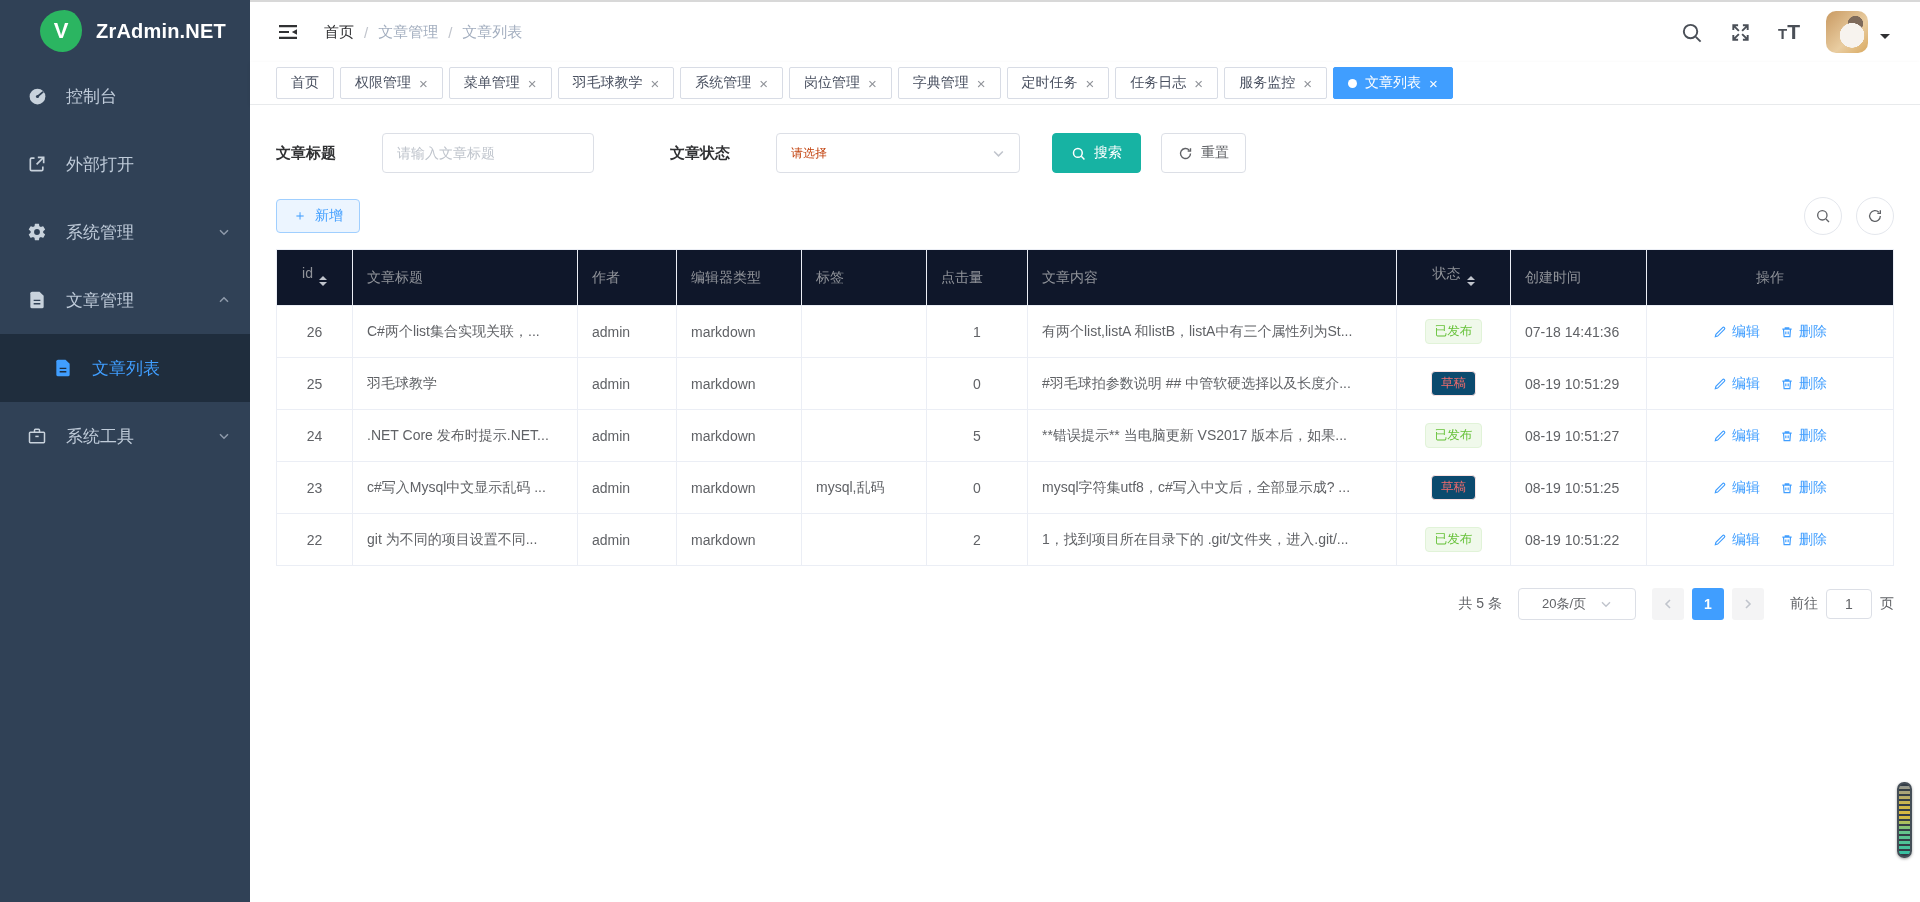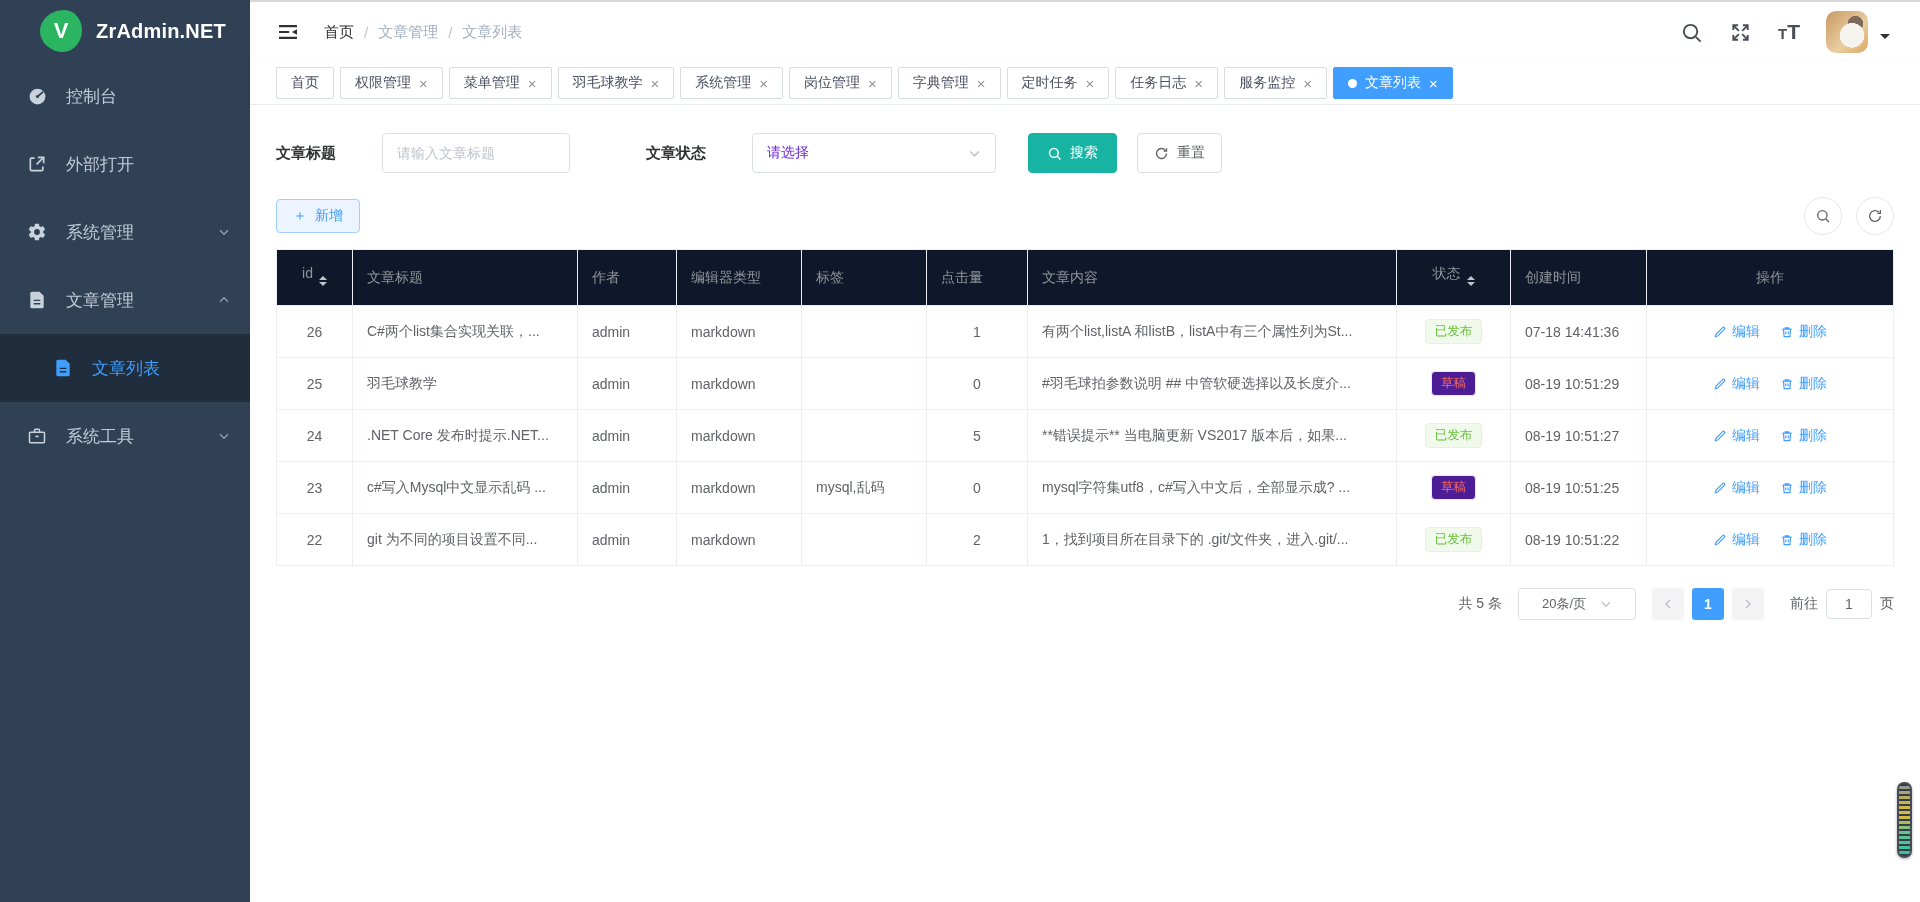--- a/index.html
+++ b/index.html
@@ -52,27 +52,27 @@
     border:1px solid #d8dce5; border-radius:2px; background:#fff; color:#495060; font-size:14px; cursor:pointer; white-space:nowrap; }
   .tab .x { color:#909399; font-size:15px; line-height:1; cursor:pointer; }
   .tab.active { background:#409eff; border-color:#409eff; color:#fff; }
   .tab.active .dot { width:9px; height:9px; border-radius:50%; background:#fff; }
   .tab.active .x { color:#fff; }
 
   .content { flex:1; padding:28px 26px 0; position:relative; background:#fff; }
 
   .filter-row { display:flex; align-items:center; }
   .f-label { font-size:15px; font-weight:bold; color:#303133; white-space:nowrap; }
-  .f-input { width:188px; height:40px; margin-left:46px; border:1px solid #dcdfe6; border-radius:4px;
+  .f-input { width:212px; height:40px; margin-left:46px; border:1px solid #dcdfe6; border-radius:4px;
     padding:0 14px; font-size:14px; color:#606266; outline:none; font-family:inherit; }
   .f-input::placeholder { color:#bfc4cc; }
   .f-label2 { margin-left:76px; }
   .f-select { width:244px; height:40px; margin-left:46px; border:1px solid #dcdfe6; border-radius:4px;
     display:flex; align-items:center; justify-content:space-between; padding:0 14px; cursor:pointer; }
-  .f-select .ph { color:#6d28d9; font-size:14px; }
+  .f-select .ph { color:#c2410c; font-size:12px; }
   .f-select .sel-chev { color:#c0c4cc; display:flex; }
   .btn { height:40px; border-radius:4px; font-size:14px; display:inline-flex; align-items:center; gap:8px; cursor:pointer; font-family:inherit; }
   .btn-search { margin-left:32px; background:#17b3a3; border:1px solid #17b3a3; color:#fff; padding:0 18px; }
   .btn-reset { margin-left:20px; background:#fff; border:1px solid #dcdfe6; color:#606266; padding:0 16px; }
 
   .toolbar-row { margin-top:24px; display:flex; align-items:center; justify-content:space-between; }
   .btn-add { height:34px; padding:0 16px; background:#ecf5ff; border:1px solid #a0cfff; color:#409eff;
     border-radius:4px; font-size:14px; display:inline-flex; align-items:center; gap:8px; cursor:pointer; font-family:inherit; }
   .tool-circles { display:flex; gap:14px; }
   .circle-btn { width:38px; height:38px; border-radius:50%; border:1px solid #e4e7ed; background:#fff;
@@ -81,21 +81,21 @@
   .grid { margin-top:14px; width:100%; border-collapse:collapse; table-layout:fixed; font-size:14px; color:#606266; }
   .grid th, .grid td { border:1px solid #ebeef5; padding:0 14px; white-space:nowrap; overflow:hidden; text-overflow:ellipsis; }
   .grid th { height:56px; color:#909399; font-weight:500; text-align:left; background:#0f172a; }
   .grid td { height:52px; }
   .grid .c-center { text-align:center; }
   .sort { display:inline-flex; flex-direction:column; margin-left:6px; vertical-align:-2px; }
   .sort .s-up { width:0; height:0; border:4.5px solid transparent; border-bottom-color:#c0c4cc; margin-bottom:2px; }
   .sort .s-down { width:0; height:0; border:4.5px solid transparent; border-top-color:#c0c4cc; }
   .badge { display:inline-block; padding:4px 9px; font-size:12.5px; line-height:1.2; border-radius:4px; }
   .badge-green { background:#f0f9eb; color:#67c23a; border:1px solid #e1f3d8; }
-  .badge-red { background:#4c1d95; color:#f56c6c; border:1px solid #fde2e2; }
+  .badge-red { background:#0c4a6e; color:#f56c6c; border:1px solid #fde2e2; }
   .actions { display:flex; justify-content:center; gap:20px; }
   .link { color:#409eff; display:inline-flex; align-items:center; gap:5px; cursor:pointer; font-size:14px; }
   .link svg { flex-shrink:0; }
 
   .pager { display:flex; align-items:center; justify-content:flex-end; margin-top:22px; gap:16px; font-size:14px; color:#606266; }
   .psize { width:118px; height:32px; border:1px solid #dcdfe6; border-radius:4px; display:flex;
     align-items:center; justify-content:center; gap:14px; font-size:13px; color:#606266; cursor:pointer; }
   .psize .sel-chev { color:#c0c4cc; display:flex; }
   .pgroup { display:flex; gap:8px; }
   .pbtn { min-width:32px; height:32px; border-radius:3px; background:#f4f4f5; color:#c0c4cc;

